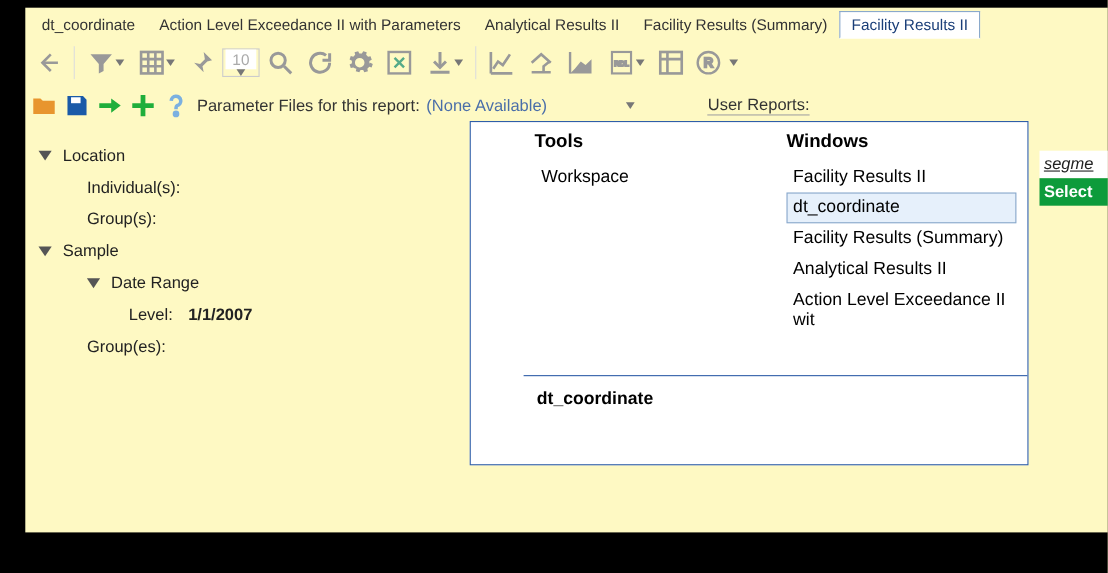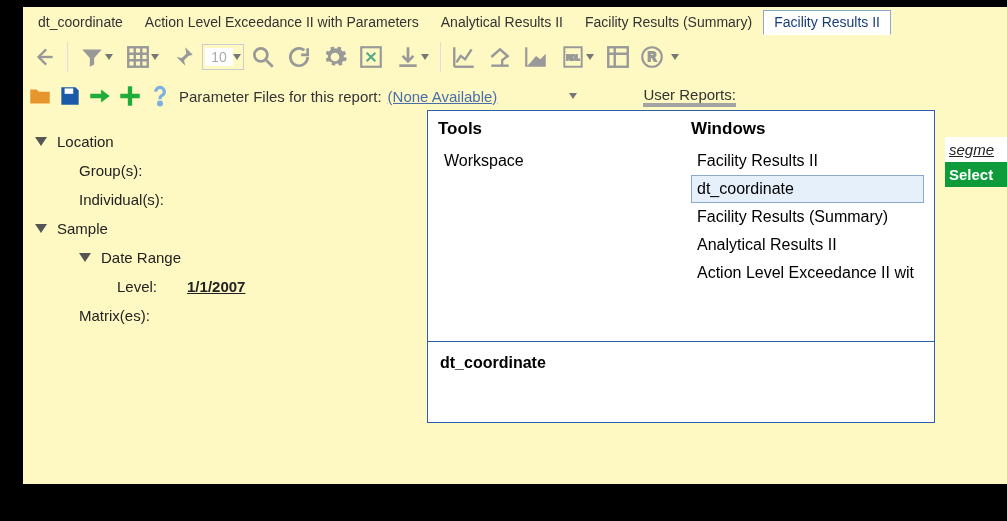--- a/index.html
+++ b/index.html
@@ -58,59 +58,60 @@
     color: #888;
     cursor: pointer;
   }
   .tbtn svg { width: 26px; height: 26px; }
   .tbtn.dd { width: 44px; }
   .sep { width: 1px; height: 30px; background: #ddd; margin: 0 4px; }
   .numbox {
     display: inline-flex; align-items: center;
     border: 1px solid #ccc;
     height: 26px; padding: 0 2px;
-    color: #aaa; font-size: 14px;
+    color: #aaa; font-size: 14px; flex-direction: column;
   }
   .numbox input {
     border: none; width: 28px; text-align: center; color: #aaa; font-size: 14px; outline: none;
   }
   
   .row2 {
     display: flex;
     align-items: center;
     height: 34px;
     padding: 0 4px;
     gap: 6px;
     font-size: 15px;
     color: #333;
   }
   .row2 .fileicons { display:flex; gap:4px; align-items:center;}
-  .row2 .link { color: #4a6ea9; text-decoration: underline; cursor: pointer; }
-  .row2 .ur { margin-left: 60px; border-bottom:4px solid #a3a3a3; }
+  .row2 .link { color: #4a6ea9; cursor: pointer; }
+  .row2 .ur { margin-left: 60px; border-bottom:1px solid #a3a3a3; }
   
   .tree {
     position: absolute;
     left: 6px; top: 120px;
     width: 390px;
     font-size: 15px;
     color: #222;
   }
   .tree .lvl0 { padding: 6px 0 6px 6px; display:flex; align-items:center; gap:8px;}
   .tree .lvl1 { padding: 6px 0 6px 50px; display:flex; align-items:center; gap:8px;}
   .tree .lvl2 { padding: 6px 0 6px 88px; display:flex; align-items:center; gap:8px;}
   .tree .exp { width:0;height:0;border-left:6px solid transparent;border-right:6px solid transparent;border-top:9px solid #555; display:inline-block; margin-right:2px;}
-  .tree .val { font-weight: bold; margin-left:22px;text-decoration:underline;}
+  .tree .val { font-weight: bold; margin-left:6px;}
   
   .popup {
     position: absolute;
     left: 404px; top: 103px;
     width: 508px;
     border: 1px solid #2f5ea8;
     background: #fff;
     font-size: 16px;
+    padding-left: 48px;
   }
   .popup .top {
     display: flex;
     min-height: 230px;
   }
   .popup .col {
     flex: 1;
     padding: 6px 10px;
   }
   .popup .colhead { font-weight: bold; padding: 2px 0 8px 0; font-size:17px;}
@@ -291,40 +292,40 @@
     <span class="caret-sm"></span>
     <span class="ur">User Reports:</span>
   </div>
 
   <div class="tree">
     <div class="lvl0">
         <span class="exp"></span>
         <span>Location</span>
       </div>
     <div class="lvl1">
+        <span>Individual(s):</span>
+      </div>
+    <div class="lvl1">
         <span>Group(s):</span>
-      </div>
-    <div class="lvl1">
-        <span>Individual(s):</span>
       </div>
 
     <div class="lvl0">
         <span class="exp"></span>
         <span>Sample</span>
       </div>
     <div class="lvl1">
         <span class="exp"></span>
         <span>Date Range</span>
       </div>
     <div class="lvl2">
         <span>Level:</span>
         <span class="val">1/1/2007</span>
       </div>
     <div class="lvl1">
-        <span>Matrix(es):</span>
+        <span>Group(es):</span>
       </div>
   </div>
 
   <div class="popup">
     <div class="top">
       <div class="col">
         <div class="colhead">Tools</div>
         <div class="item">Workspace</div>
       </div>
       <div class="col">

